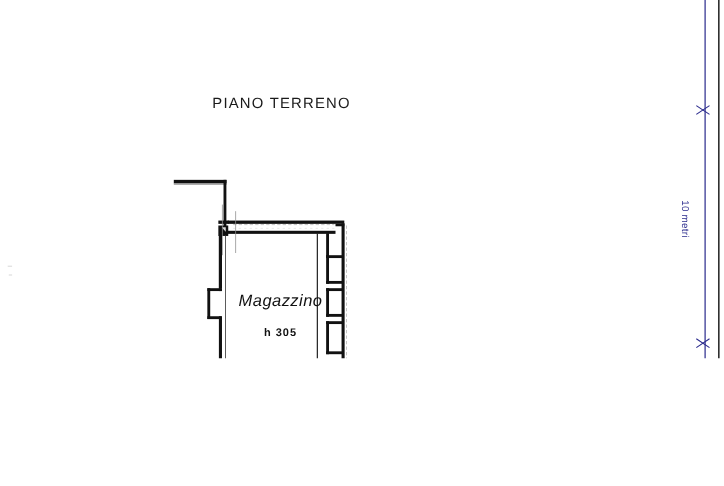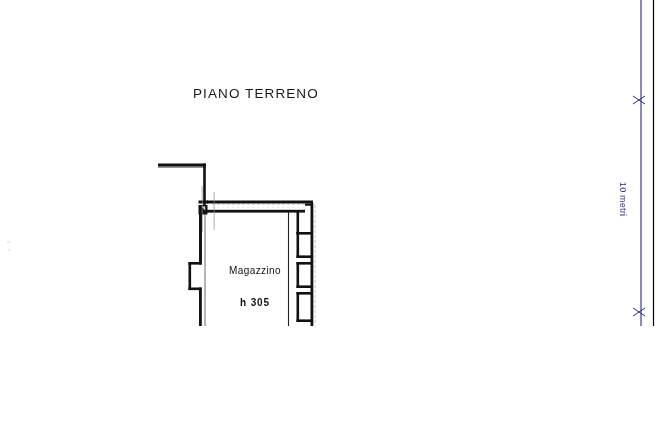--- a/index.html
+++ b/index.html
@@ -43,22 +43,23 @@
     font-family: "Liberation Sans", sans-serif;
     color: #111111;
     white-space: nowrap;
     user-select: none;
   }
   .room-name {
     position: absolute;
     left: 215px;
     top: 265px;
     width: 80px;
-    font-size: 10px;
+    font-size: 15px;
     letter-spacing: 0.4px;
+    font-style: italic;
   }
   .room-height {
     position: absolute;
     left: 215px;
     top: 297px;
     width: 80px;
     font-size: 10px;
     letter-spacing: 0.9px;
     font-weight: bold;
   }

